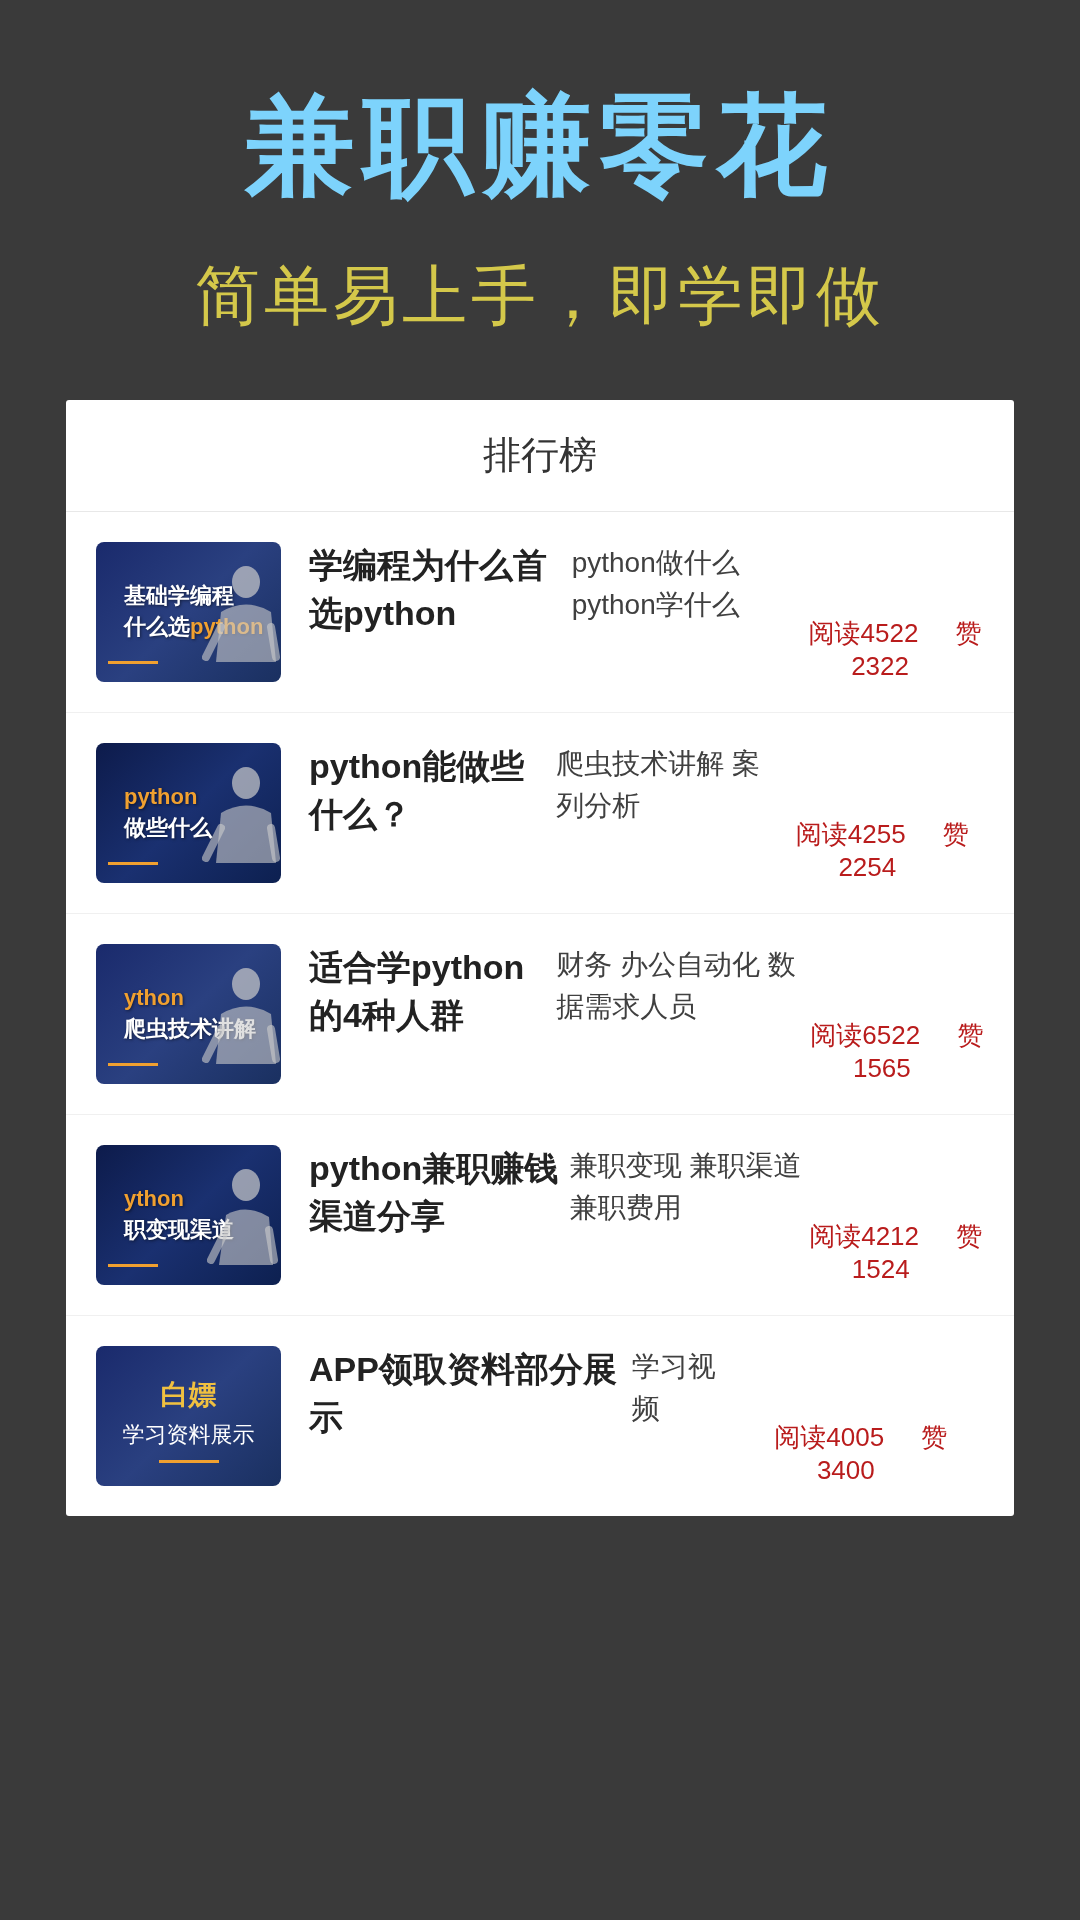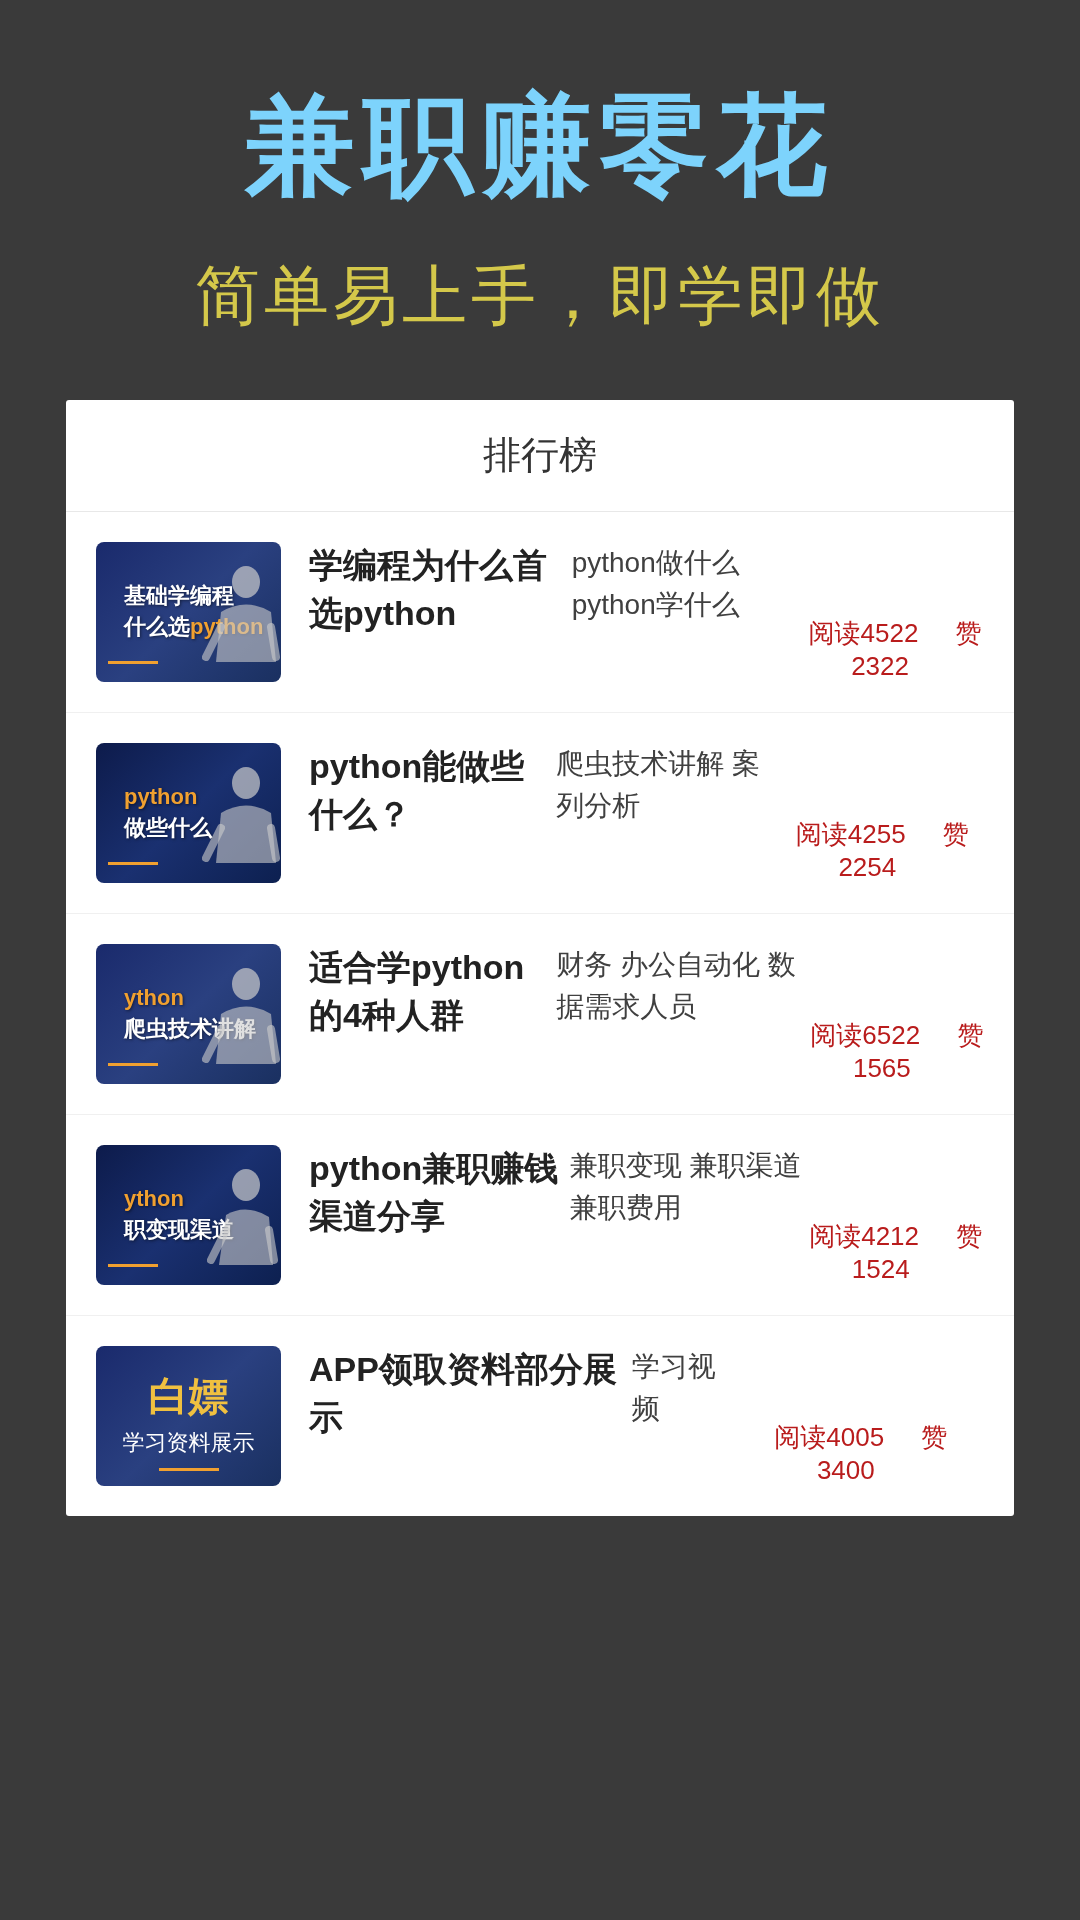--- a/index.html
+++ b/index.html
@@ -120,21 +120,21 @@
       position: absolute;
       inset: 0;
       display: flex;
       flex-direction: column;
       align-items: center;
       justify-content: center;
       text-align: center;
     }
 
     .thumb-special .big-text {
-      font-size: 40px;
+      font-size: 28px;
       font-weight: 700;
       color: #f0c040;
       line-height: 1.3;
       margin-top: 8px;
     }
 
     .thumb-special .sub-text {
       font-size: 22px;
       color: #ffffff;
       margin-top: 6px;

